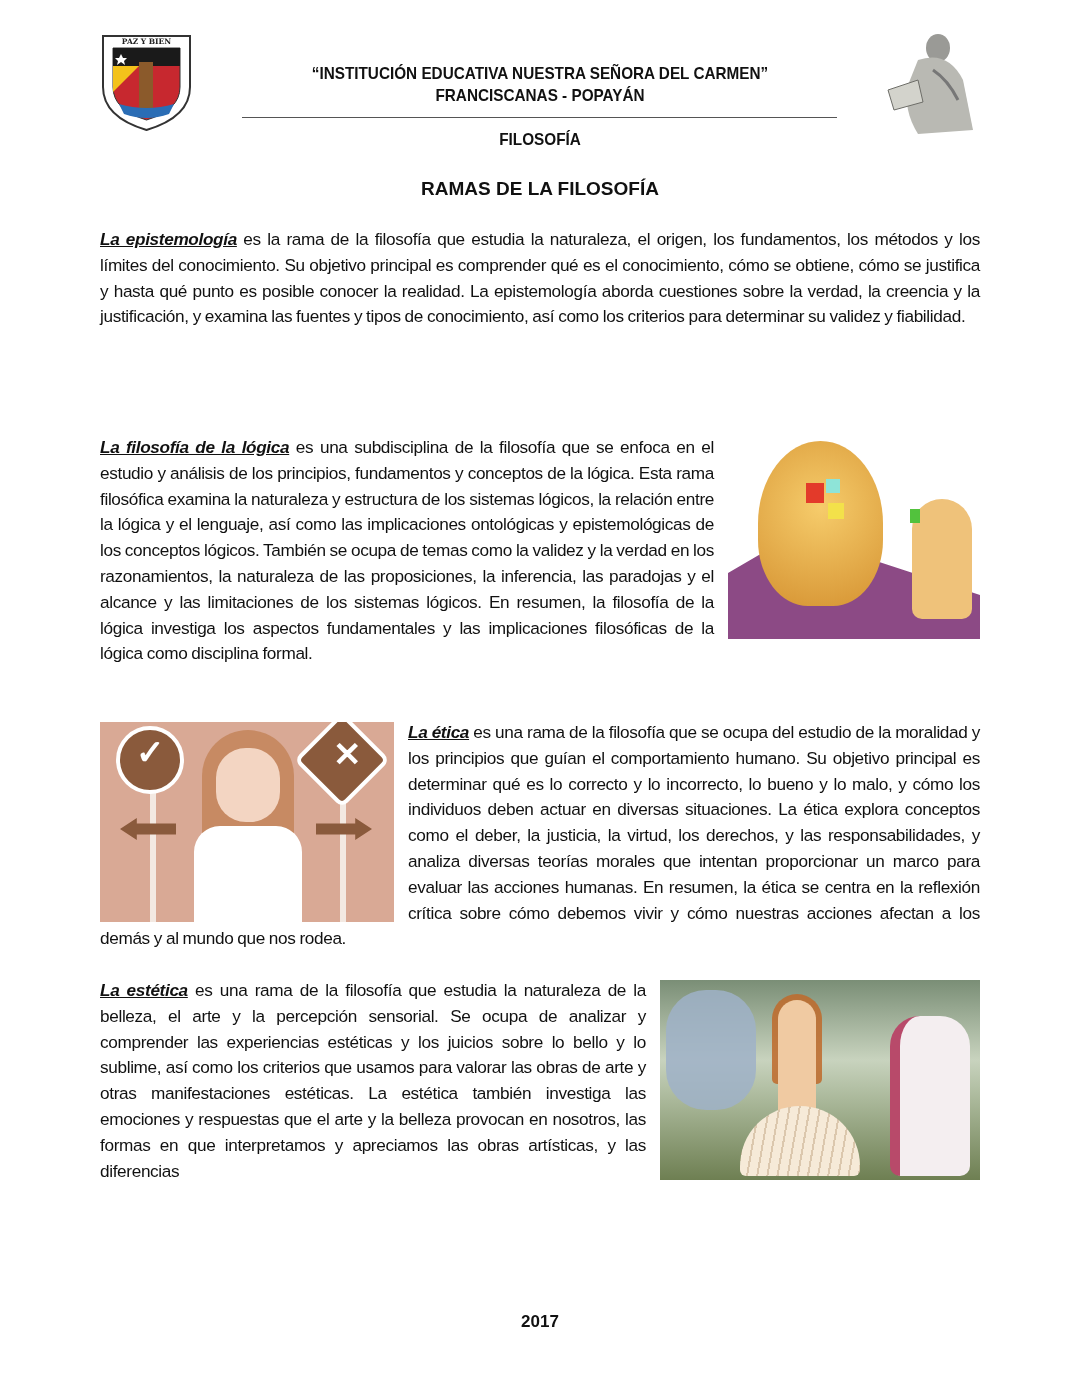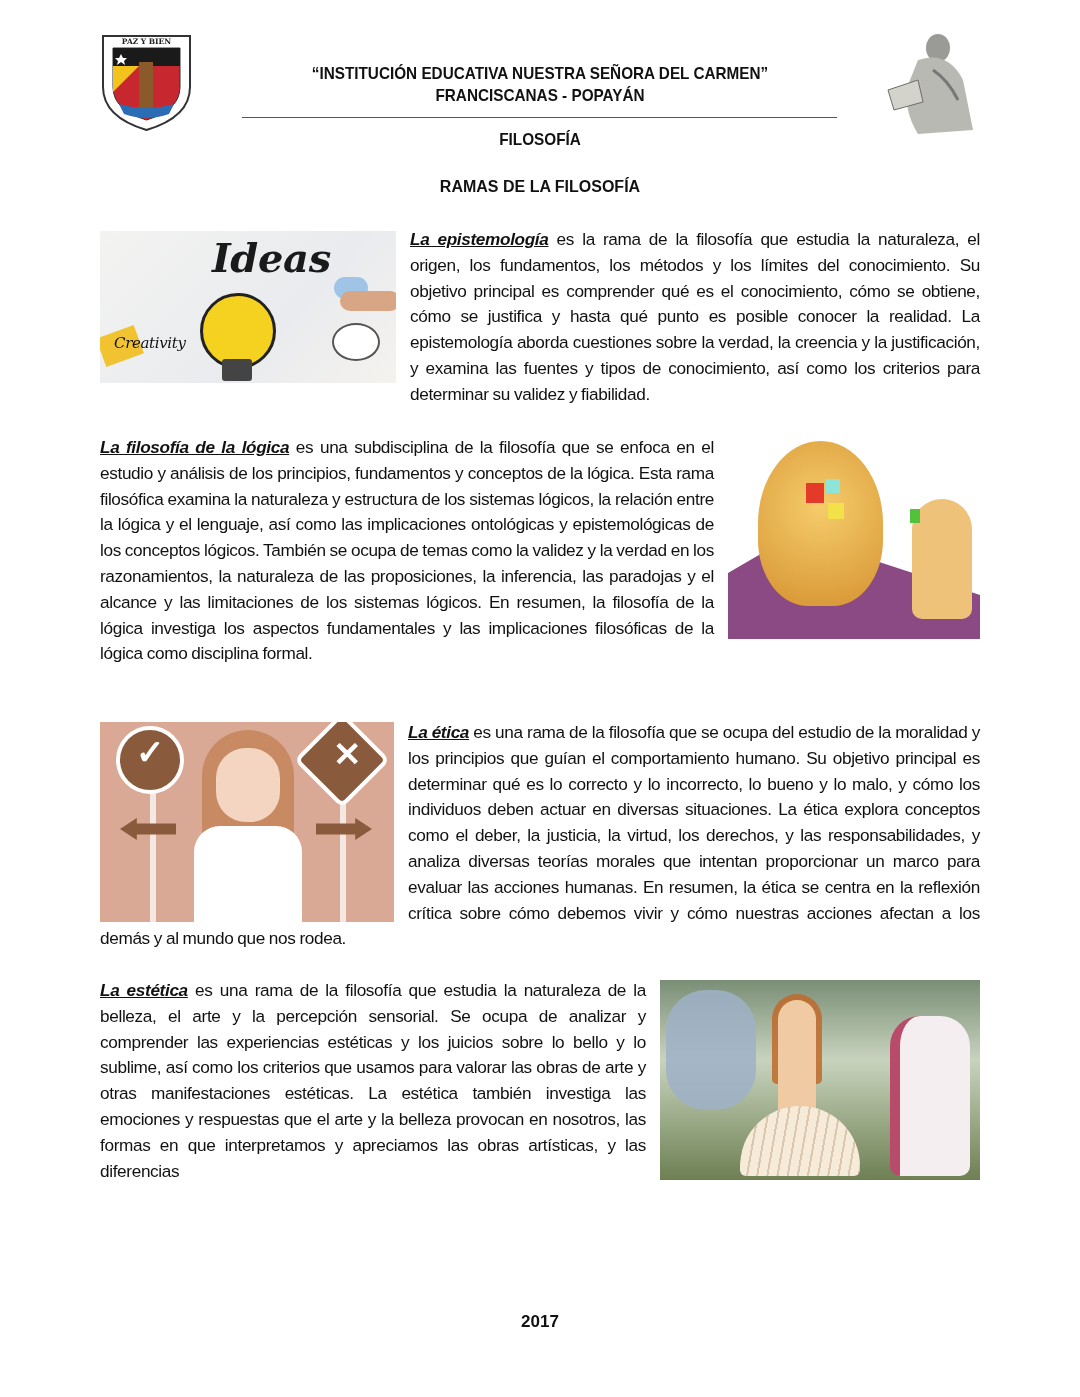--- a/index.html
+++ b/index.html
@@ -10,21 +10,21 @@
   
   .logo { position: absolute; left: 99px; top: 32px; width: 95px; height: 100px; }
   .thinker { position: absolute; left: 878px; top: 30px; width: 102px; height: 108px; }
   .inst-title { position: absolute; left: 240px; top: 63px; width: 600px; text-align: center;
                 font-family: "Liberation Sans", sans-serif; font-weight: bold; font-size: 17px;
                 line-height: 22px; transform: scaleX(0.9); transform-origin: center; }
   .header-rule { position: absolute; left: 242px; top: 117px; width: 595px; height: 1px; background: #555; }
   .subject { position: absolute; left: 240px; top: 130px; width: 600px; text-align: center;
              font-weight: bold; font-size: 17px; transform: scaleX(0.9); }
   .doc-title { position: absolute; left: 240px; top: 178px; width: 600px; text-align: center;
-               font-weight: bold; font-size: 16px; }
+               font-weight: bold; font-size: 19px; }
 
   
   .para { position: absolute; left: 100px; width: 880px; font-family: "Liberation Sans", sans-serif;
           font-size: 17.2px; line-height: 25.8px; text-align: justify; letter-spacing: -0.35px;
           word-spacing: -0.5px; }
   .para .term { font-weight: bold; font-style: italic; text-decoration: underline; margin-top: 31px; }
   .float-left { float: left; margin-right: 14px; }
   .float-right { float: right; margin-left: 14px; }
 
   .img { position: relative; overflow: hidden; }
@@ -109,30 +109,20 @@
 
   <div class="inst-title">
     <div>“INSTITUCIÓN EDUCATIVA NUESTRA SEÑORA DEL CARMEN”</div>
     <div>FRANCISCANAS - POPAYÁN</div>
   </div>
   <div class="header-rule"></div>
   <div class="subject">FILOSOFÍA</div>
   <div class="doc-title">RAMAS DE LA FILOSOFÍA</div>
 
   <div class="para" style="top:227px;">
-    <div class="img img-ideas float-left">
-      <div class="hand1"></div>
-      <div class="ideas-word">Ideas</div>
-      <div class="bulb"></div>
-      <div class="bulb-base"></div>
-      <div class="cloud"></div>
-      <div class="brain"></div>
-      <div class="hand2"></div>
-      <div class="creativity">Creativity</div>
-    </div>
     <span class="term">La epistemología</span><span> es la rama de la filosofía que estudia la naturaleza, el origen, los fundamentos, los métodos y los límites del conocimiento. Su objetivo principal es comprender qué es el conocimiento, cómo se obtiene, cómo se justifica y hasta qué punto es posible conocer la realidad. La epistemología aborda cuestiones sobre la verdad, la creencia y la justificación, y examina las fuentes y tipos de conocimiento, así como los criterios para determinar su validez y fiabilidad.</span>
   </div>
 
   <div class="para" style="top:435px;">
     <div class="img img-logic float-right">
       <div class="purple"></div>
       <div class="head"></div>
       <div class="puzzle-red"></div>
       <div class="puzzle-yel"></div>
       <div class="puzzle-cy"></div>

